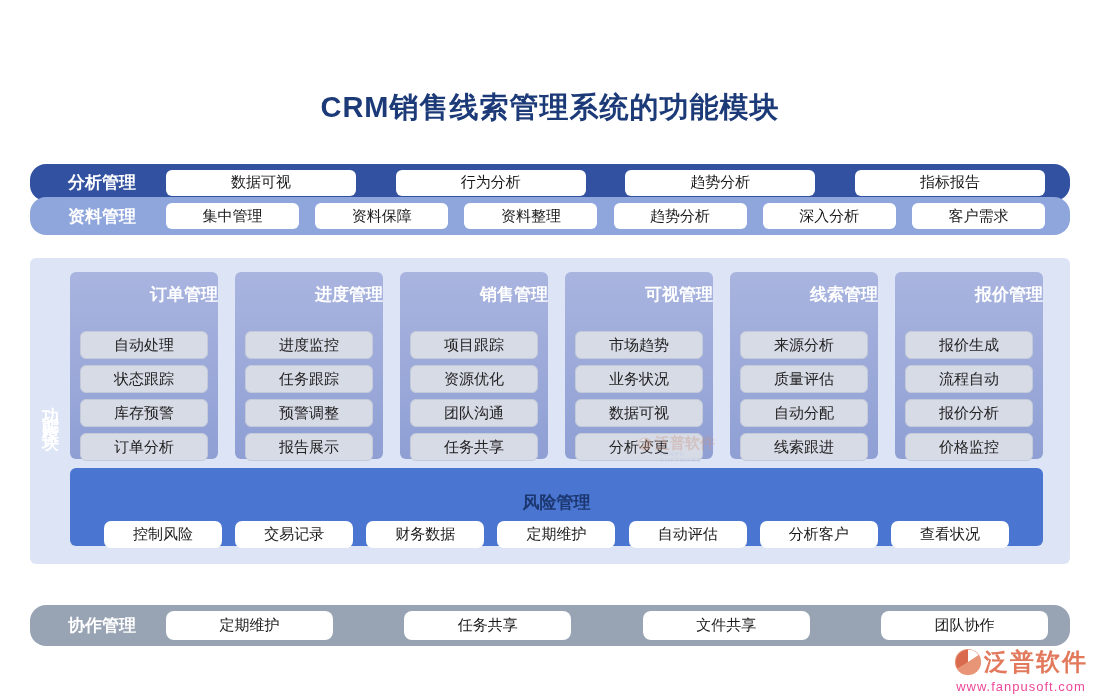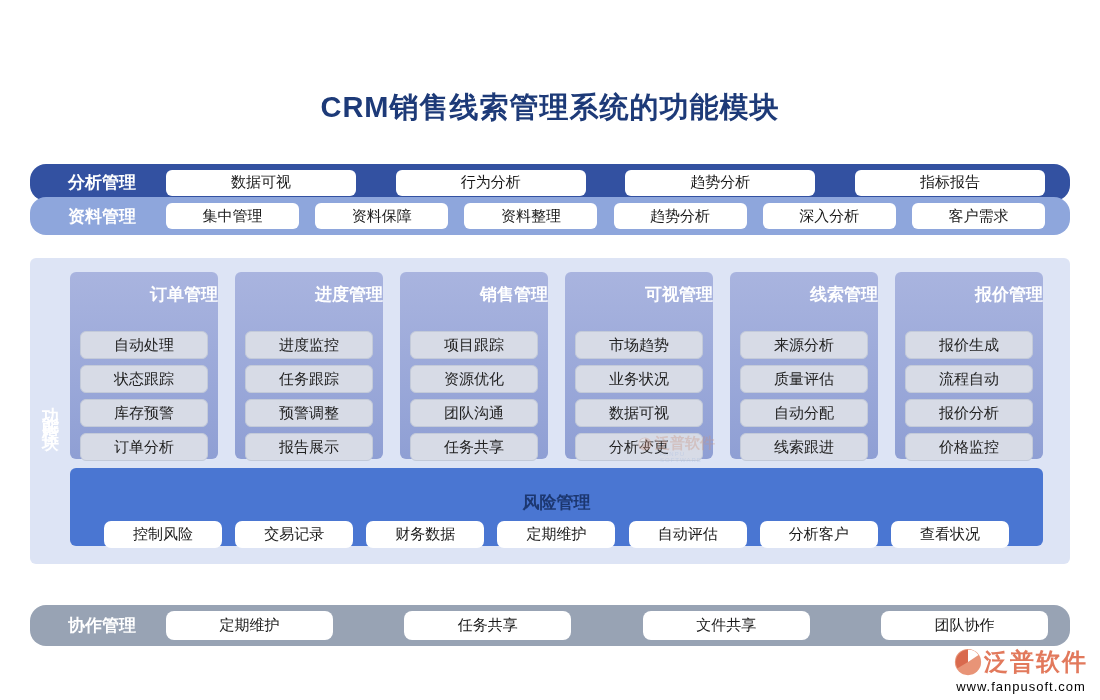--- a/index.html
+++ b/index.html
@@ -58,21 +58,21 @@
   .watermark { position:absolute; left:638px; top:434px; opacity:0.35;
                display:flex; align-items:center; gap:3px; pointer-events:none; }
   .watermark .wm-text { font-size:15px; font-weight:bold; color:#c9937f; }
   .watermark .wm-sub { position:absolute; top:17px; left:22px; font-size:6px; color:#9fb6df; letter-spacing:1px; }
 
   
   .brand { position:absolute; right:12px; top:646px; display:flex; flex-direction:column;
            align-items:center; }
   .brand-row { display:flex; align-items:center; gap:2px; }
   .brand-name { font-size:24px; font-weight:bold; color:var(--brand,#e2795c); letter-spacing:2px; }
-  .brand-url { font-size:13px; color:#000000; letter-spacing:1px; margin-top:1px; }
+  .brand-url { font-size:13px; color:#ec4899; letter-spacing:1px; margin-top:1px; }
   .brand-icon { width:28px; height:28px; }
 </style>
 </head>
 <body>
 
 <div class="page">
 
   <h1 class="title">CRM销售线索管理系统的功能模块</h1>
 
   <div class="bar row-analysis">

